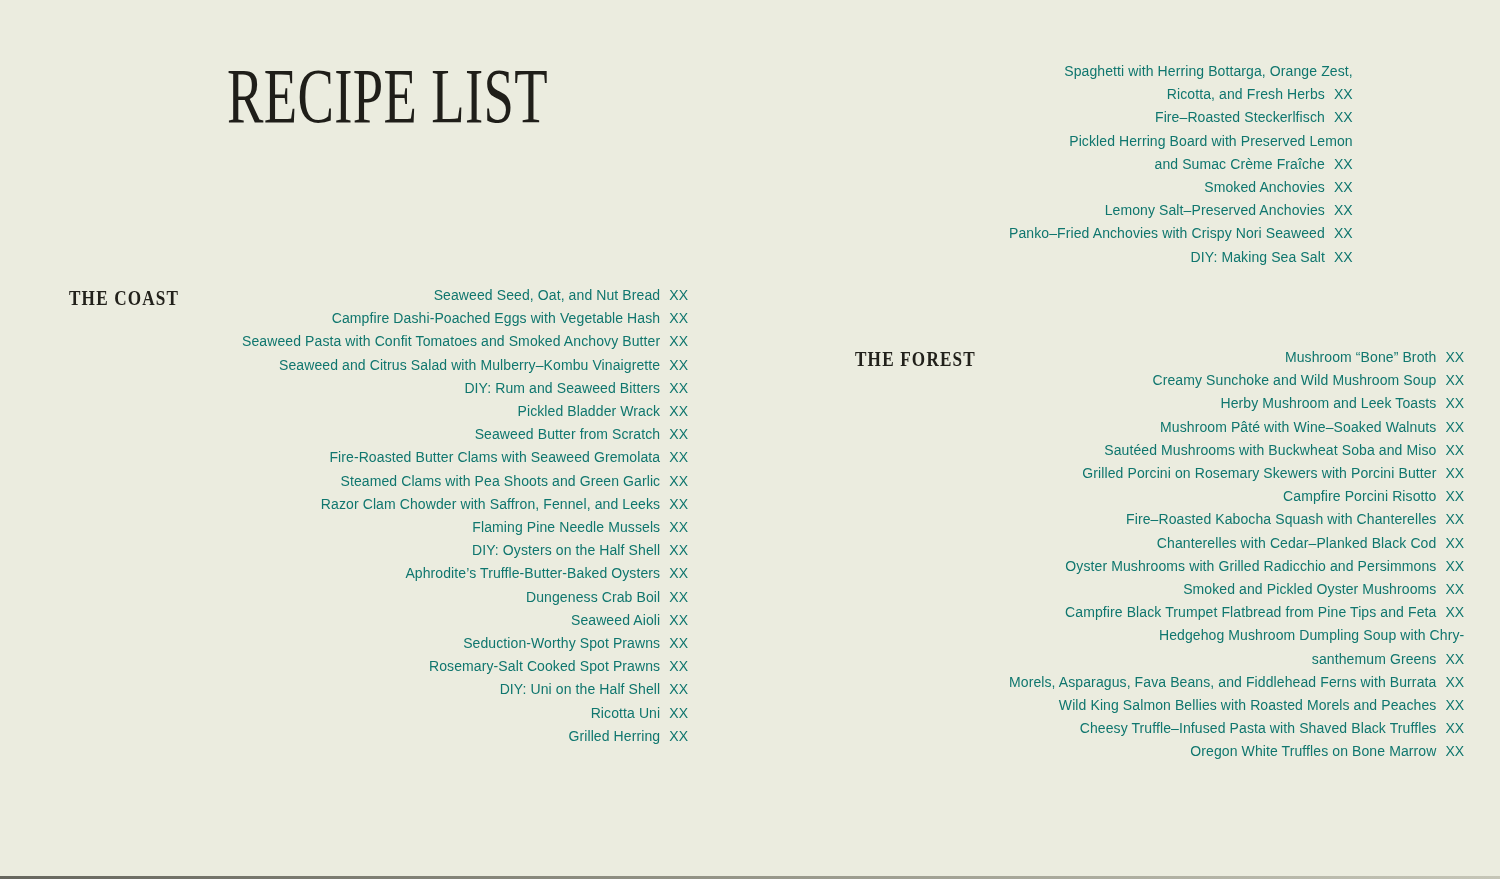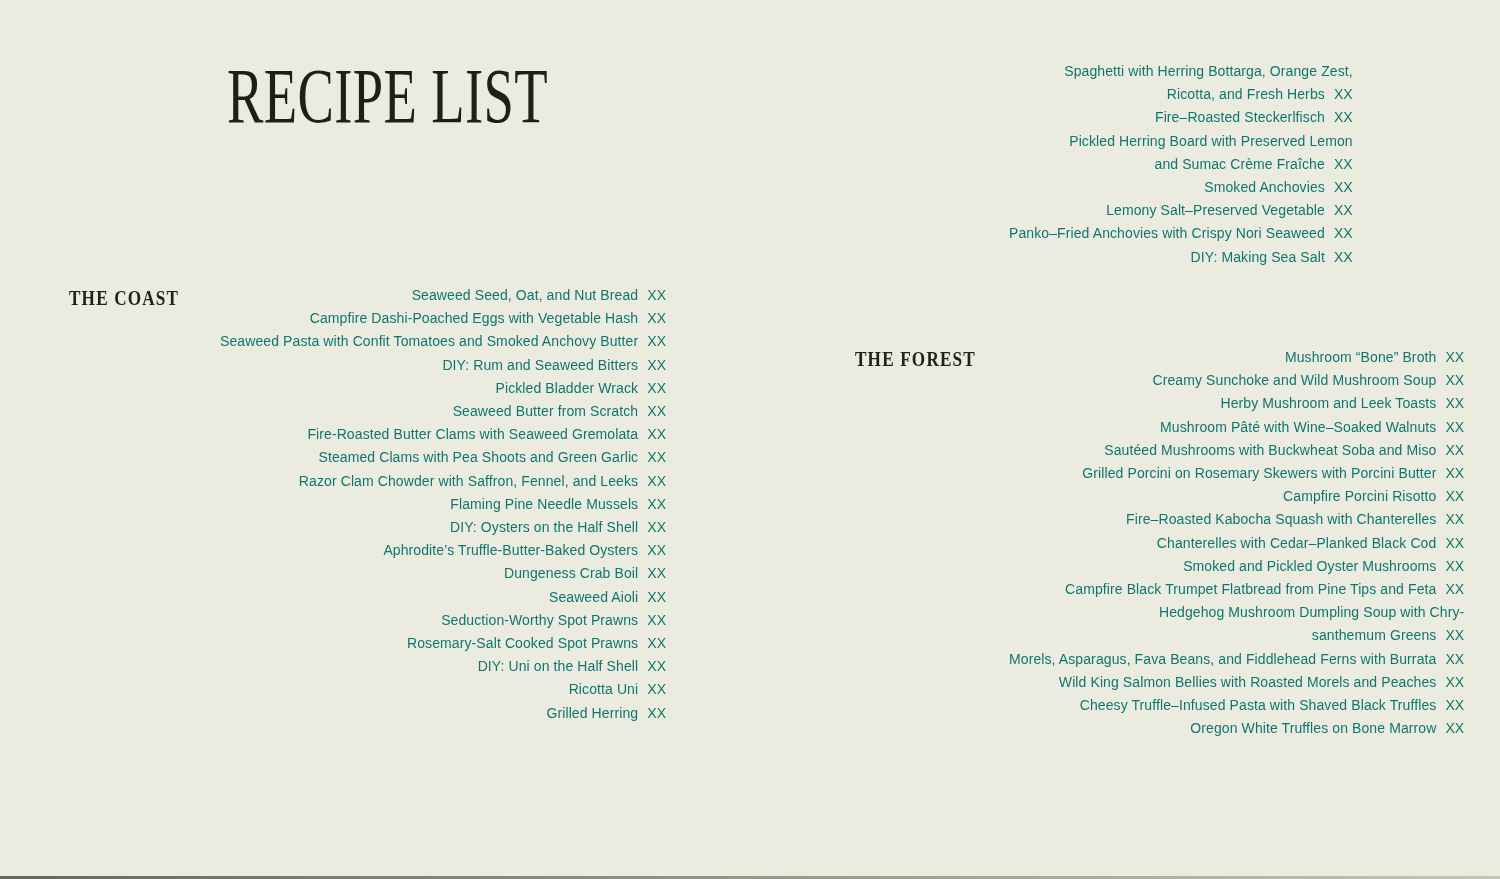--- a/index.html
+++ b/index.html
@@ -41,21 +41,21 @@
   .forest-label { left: 855px; top: 346px; }
 
   .list {
     position: absolute;
     font-size: 14px;
     line-height: 23.2px;
     letter-spacing: 0.1px;
     color: #0f766e;
   }
   .cont-list   { left: 1009px; top: 60px;  }
-  .coast-list  { left: 220px;  top: 284px; }
+  .coast-list  { left: 242px;  top: 284px; }
   .forest-list { left: 1009px; top: 346px; }
 
   .recipe-line { white-space: nowrap; }
   .recipe-line.cont { padding-left: 20px; }
   .pg { margin-left: 9px; }
 
   .bottom-edge {
     position: absolute;
     left: 0;
     bottom: 0;
@@ -81,21 +81,21 @@
         <div class="recipe-line"><span>Fire–Roasted Steckerlfisch</span><span class="pg">XX</span></div>
       </div>
       <div class="recipe-item">
         <div class="recipe-line"><span>Pickled Herring Board with Preserved Lemon</span></div>
         <div class="recipe-line cont"><span>and Sumac Crème Fraîche</span><span class="pg">XX</span></div>
       </div>
       <div class="recipe-item">
         <div class="recipe-line"><span>Smoked Anchovies</span><span class="pg">XX</span></div>
       </div>
       <div class="recipe-item">
-        <div class="recipe-line"><span>Lemony Salt–Preserved Vegetable</span><span class="pg">XX</span></div>
+        <div class="recipe-line"><span>Lemony Salt–Preserved Anchovies</span><span class="pg">XX</span></div>
       </div>
       <div class="recipe-item">
         <div class="recipe-line"><span>Panko–Fried Anchovies with Crispy Nori Seaweed</span><span class="pg">XX</span></div>
       </div>
       <div class="recipe-item">
         <div class="recipe-line"><span>DIY: Making Sea Salt</span><span class="pg">XX</span></div>
       </div>
     </div>
 
   <div class="section-label coast-label">THE COAST</div>
@@ -104,20 +104,23 @@
       <div class="recipe-item">
         <div class="recipe-line"><span>Seaweed Seed, Oat, and Nut Bread</span><span class="pg">XX</span></div>
       </div>
       <div class="recipe-item">
         <div class="recipe-line"><span>Campfire Dashi-Poached Eggs with Vegetable Hash</span><span class="pg">XX</span></div>
       </div>
       <div class="recipe-item">
         <div class="recipe-line"><span>Seaweed Pasta with Confit Tomatoes and Smoked Anchovy Butter</span><span class="pg">XX</span></div>
       </div>
       <div class="recipe-item">
+        <div class="recipe-line"><span>Seaweed and Citrus Salad with Mulberry–Kombu Vinaigrette</span><span class="pg">XX</span></div>
+      </div>
+      <div class="recipe-item">
         <div class="recipe-line"><span>DIY: Rum and Seaweed Bitters</span><span class="pg">XX</span></div>
       </div>
       <div class="recipe-item">
         <div class="recipe-line"><span>Pickled Bladder Wrack</span><span class="pg">XX</span></div>
       </div>
       <div class="recipe-item">
         <div class="recipe-line"><span>Seaweed Butter from Scratch</span><span class="pg">XX</span></div>
       </div>
       <div class="recipe-item">
         <div class="recipe-line"><span>Fire-Roasted Butter Clams with Seaweed Gremolata</span><span class="pg">XX</span></div>
@@ -182,20 +185,23 @@
         <div class="recipe-line"><span>Grilled Porcini on Rosemary Skewers with Porcini Butter</span><span class="pg">XX</span></div>
       </div>
       <div class="recipe-item">
         <div class="recipe-line"><span>Campfire Porcini Risotto</span><span class="pg">XX</span></div>
       </div>
       <div class="recipe-item">
         <div class="recipe-line"><span>Fire–Roasted Kabocha Squash with Chanterelles</span><span class="pg">XX</span></div>
       </div>
       <div class="recipe-item">
         <div class="recipe-line"><span>Chanterelles with Cedar–Planked Black Cod</span><span class="pg">XX</span></div>
+      </div>
+      <div class="recipe-item">
+        <div class="recipe-line"><span>Oyster Mushrooms with Grilled Radicchio and Persimmons</span><span class="pg">XX</span></div>
       </div>
       <div class="recipe-item">
         <div class="recipe-line"><span>Smoked and Pickled Oyster Mushrooms</span><span class="pg">XX</span></div>
       </div>
       <div class="recipe-item">
         <div class="recipe-line"><span>Campfire Black Trumpet Flatbread from Pine Tips and Feta</span><span class="pg">XX</span></div>
       </div>
       <div class="recipe-item">
         <div class="recipe-line"><span>Hedgehog Mushroom Dumpling Soup with Chry-</span></div>
         <div class="recipe-line cont"><span>santhemum Greens</span><span class="pg">XX</span></div>

